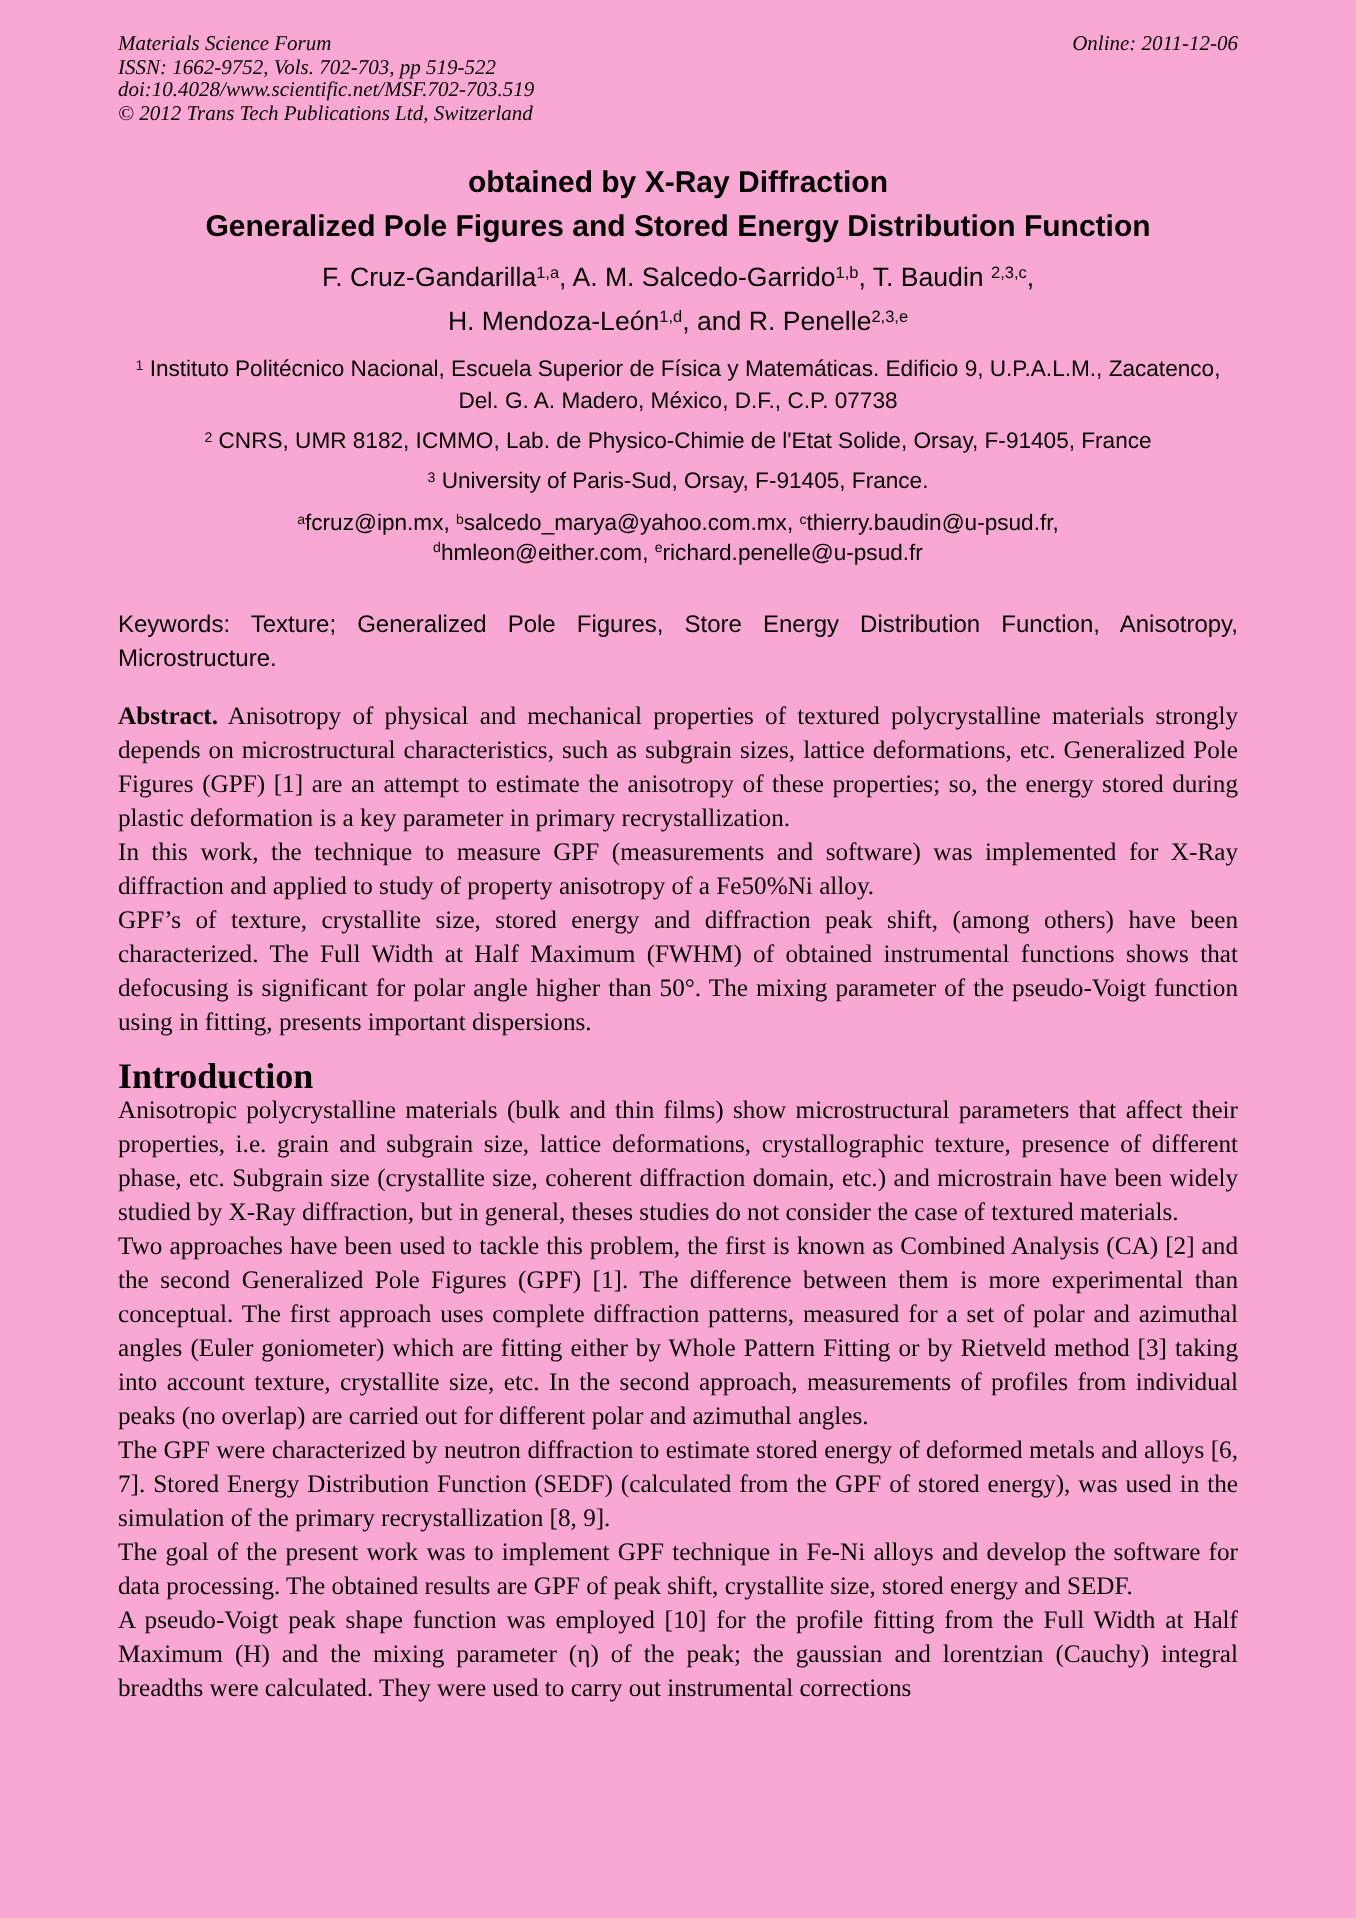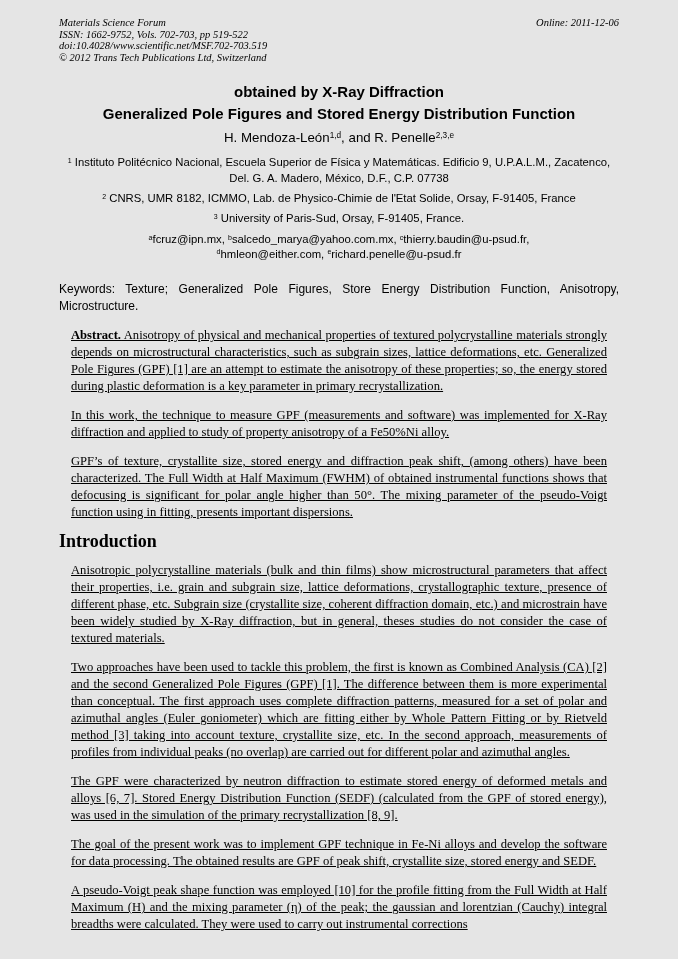--- a/index.html
+++ b/index.html
@@ -2,21 +2,21 @@
 <html><head>
 <meta charset="utf-8">
 <style>
   html, body { margin: 0; padding: 0; background: #ffffff; }
   .page {
     position: relative;
     width: 678px;
     height: 959px;
     box-sizing: border-box;
     padding: 17px 59px 0 59px;
-    background: #e5e5e5;
+    background: #f9a8d4;
     color: #000000;
     overflow: hidden;
     font-family: "Liberation Serif", serif;
   }
   
   .jheader {
     display: flex;
     justify-content: space-between;
     align-items: flex-start;
     font-style: italic;
@@ -73,26 +73,25 @@
   .keywords {
     margin: 20px 0 0 0;
     font-family: "Liberation Sans", sans-serif;
     font-size: 12px;
     line-height: 16.5px;
     text-align: justify;
   }
   .keywords .lbl { font-weight: normal; }
   
   .bodyblock p {
-    margin: 12px;
+    margin: 0;
     font-family: "Liberation Serif", serif;
     font-size: 12.6px;
     line-height: 17px;
     text-align: justify;
-    text-decoration: underline;
   }
   .abstract { margin-top: 13px; }
   .abstract .lbl { font-weight: bold; }
   .intro { margin-top: 10px; }
   .intro h2 {
     margin: 0;
     font-family: "Liberation Serif", serif;
     font-size: 18px;
     line-height: 17px;
     font-weight: bold;
@@ -112,20 +111,23 @@
       <div>© 2012 Trans Tech Publications Ltd, Switzerland</div>
     </div>
     <div class="right">Online: 2011-12-06</div>
   </div>
 
   <h1 class="title">
     <span class="tl">obtained by X-Ray Diffraction</span>
     <span class="tl">Generalized Pole Figures and Stored Energy Distribution Function</span>
   </h1>
 
+  <div class="authors first">
+    <span>F. Cruz-Gandarilla</span><sup class="s">1,a</sup><span>, A. M. Salcedo-Garrido</span><sup class="s">1,b</sup><span>, T. Baudin </span><sup class="s">2,3,c</sup><span>,</span>
+  </div>
   <div class="authors second">
     <span>H. Mendoza-León</span><sup class="s">1,d</sup><span>, and R. Penelle</span><sup class="s">2,3,e</sup>
   </div>
 
   <div class="affil first">
     <sup class="s">1</sup><span> Instituto Politécnico Nacional, Escuela Superior de Física y Matemáticas. Edificio 9, U.P.A.L.M., Zacatenco, Del. G. A. Madero, México, D.F., C.P. 07738</span>
   </div>
   <div class="affil">
     <sup class="s">2</sup><span> CNRS, UMR 8182, ICMMO, Lab. de Physico-Chimie de l'Etat Solide, Orsay, F-91405, France</span>
   </div>

